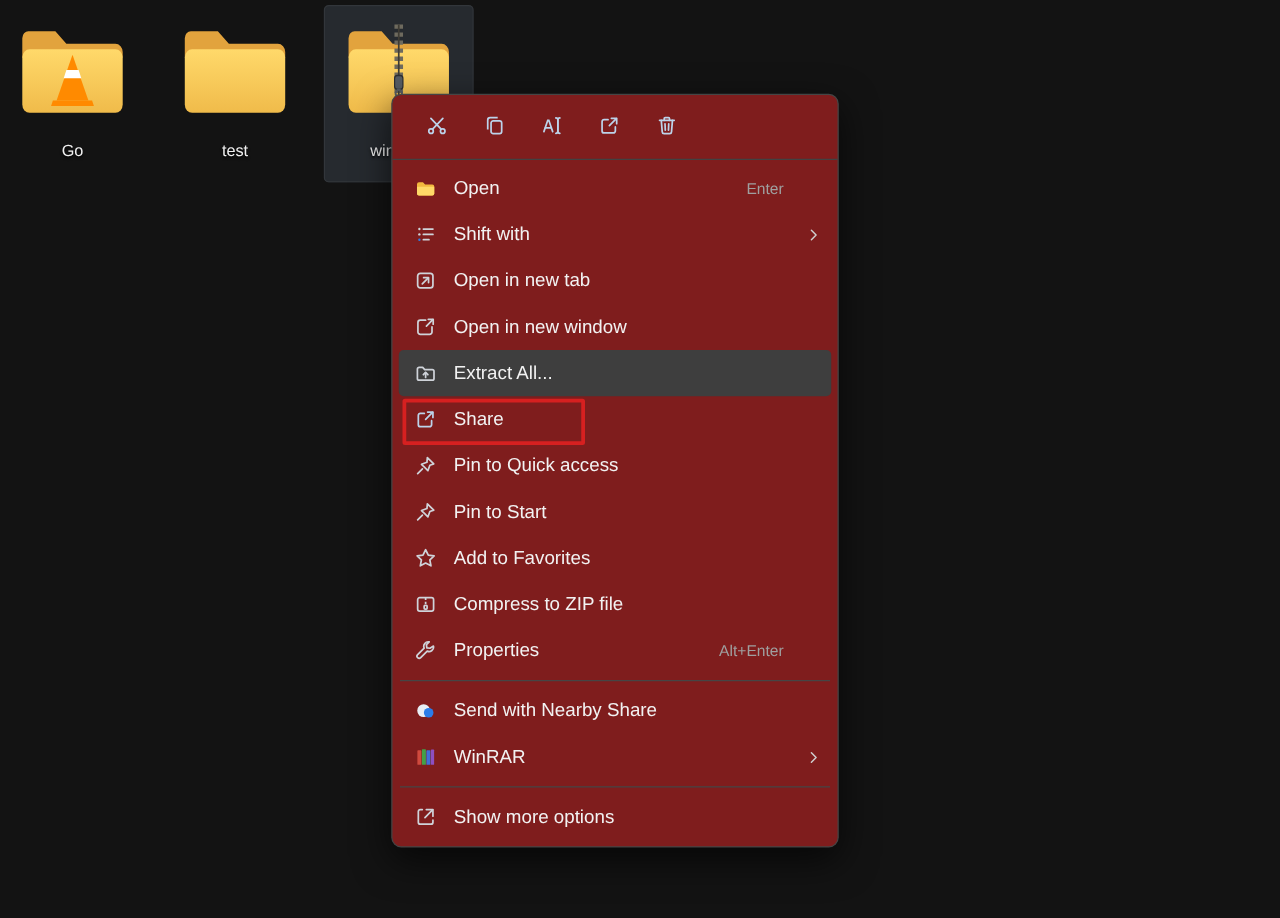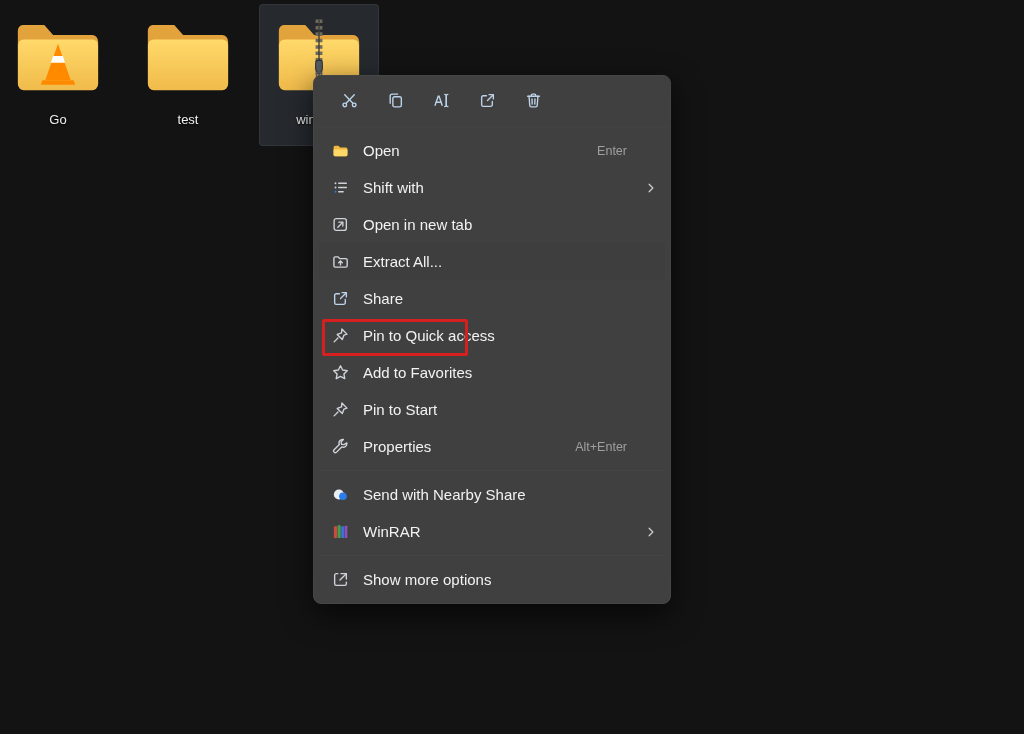--- a/index.html
+++ b/index.html
@@ -71,21 +71,21 @@
             <rect x="8" y="23" width="82" height="46" rx="6" fill="url(#fold-grad)"></rect>
             <line x1="49" y1="5" x2="49" y2="69" stroke="#6e6a5e" stroke-width="7" stroke-dasharray="3.2 2.6"></line>
             <line x1="49" y1="5" x2="49" y2="69" stroke="#3f3c34" stroke-width="1.4"></line>
             <rect x="45.6" y="42" width="6.8" height="10" rx="2.2" fill="#565c63" stroke="#2c2f33"></rect>
             <circle cx="49" cy="55" r="2.6" fill="none" stroke="#565c63" stroke-width="1.6"></circle>
           </svg></div>
         <div class="tile-label">winaero</div>
       </div>
     </div>
 
-  <div class="context-menu" style="background: #404040;">
+  <div class="context-menu" style="background: #7f1d1d;">
     <div class="toolbar">
         <button class="tb-btn">
           <span class="tb-icon"><svg width="17" height="17" viewBox="0 0 16 16" fill="none" stroke="#bcd3ea" stroke-width="1.3" stroke-linecap="round">
               <path d="M3.5 2.5 11.2 10.6"></path>
               <path d="M12.5 2.5 4.8 10.6"></path>
               <circle cx="3.6" cy="12.2" r="1.7"></circle>
               <circle cx="12.4" cy="12.2" r="1.7"></circle>
             </svg></span>
         </button>
         <button class="tb-btn">
@@ -148,20 +148,30 @@
         <div class="menu-item">
           <span class="mi-icon">
             <svg width="17" height="17" viewBox="0 0 16 16" fill="none" stroke="#cfd3d9" stroke-width="1.3" stroke-linecap="round" stroke-linejoin="round">
               <rect x="2" y="2.5" width="11.5" height="11" rx="2"></rect>
               <path d="M5.5 10.5 10 6"></path>
               <path d="M6.5 5.8H10.2V9.5"></path>
             </svg>
           </span>
           <span class="mi-label">Open in new tab</span>
         </div>
+        <div class="menu-item">
+          <span class="mi-icon">
+            <svg width="17" height="17" viewBox="0 0 16 16" fill="none" stroke="#cfd3d9" stroke-width="1.3" stroke-linecap="round" stroke-linejoin="round">
+              <path d="M8 3H4A1.8 1.8 0 0 0 2.2 4.8v7A1.8 1.8 0 0 0 4 13.6h7a1.8 1.8 0 0 0 1.8-1.8V8"></path>
+              <path d="M10 2.3h3.7V6"></path>
+              <path d="M13.4 2.6 8.6 7.4"></path>
+            </svg>
+          </span>
+          <span class="mi-label">Open in new window</span>
+        </div>
         <div class="menu-item highlighted">
           <span class="mi-icon">
             <svg width="17" height="17" viewBox="0 0 16 16" fill="none" stroke="#cfd3d9" stroke-width="1.3" stroke-linecap="round" stroke-linejoin="round">
               <path d="M1.8 5A1.3 1.3 0 0 1 3.1 3.7h2.7l1.5 1.6H13a1.3 1.3 0 0 1 1.3 1.3V12A1.3 1.3 0 0 1 13 13.3H3.1A1.3 1.3 0 0 1 1.8 12Z"></path>
               <path d="M8 11.2V7.6"></path>
               <path d="M6.3 9.2 8 7.5l1.7 1.7"></path>
             </svg>
           </span>
           <span class="mi-label">Extract All...</span>
         </div>
@@ -179,34 +189,44 @@
           <span class="mi-icon">
             <svg width="17" height="17" viewBox="0 0 16 16" fill="none" stroke="#cfd3d9" stroke-width="1.3" stroke-linecap="round" stroke-linejoin="round">
               <path d="M9.3 1.9 14.1 6.7l-2.9 1-1.5 4.1-2.4-2.4-2.4-2.4 4.1-1.5z"></path>
               <path d="M5.6 10.4 2 14"></path>
             </svg>
           </span>
           <span class="mi-label">Pin to Quick access</span>
         </div>
         <div class="menu-item">
           <span class="mi-icon">
+            <svg width="17" height="17" viewBox="0 0 16 16" fill="none" stroke="#cfd3d9" stroke-width="1.3" stroke-linecap="round" stroke-linejoin="round">
+              <path d="M9.3 1.9 14.1 6.7l-2.9 1-1.5 4.1-2.4-2.4-2.4-2.4 4.1-1.5z"></path>
+              <path d="M5.6 10.4 2 14"></path>
+            </svg>
+          </span>
+          <span class="mi-label">Pin to Start</span>
+        </div>
+        <div class="menu-item">
+          <span class="mi-icon">
             <svg width="17" height="17" viewBox="0 0 16 16" fill="none" stroke="#cfd3d9" stroke-width="1.3" stroke-linejoin="round">
               <path d="M8 1.7l2 4 4.4.6-3.2 3.1.8 4.4L8 11.7l-4 2.1.8-4.4L1.6 6.3 6 5.7z"></path>
             </svg>
           </span>
           <span class="mi-label">Add to Favorites</span>
         </div>
         <div class="menu-item">
           <span class="mi-icon">
-            <svg width="17" height="17" viewBox="0 0 16 16" fill="none" stroke="#cfd3d9" stroke-width="1.3" stroke-linecap="round" stroke-linejoin="round">
-              <path d="M9.3 1.9 14.1 6.7l-2.9 1-1.5 4.1-2.4-2.4-2.4-2.4 4.1-1.5z"></path>
-              <path d="M5.6 10.4 2 14"></path>
-            </svg>
-          </span>
-          <span class="mi-label">Pin to Start</span>
+            <svg width="17" height="17" viewBox="0 0 16 16" fill="none" stroke="#cfd3d9" stroke-width="1.3" stroke-linejoin="round">
+              <rect x="2" y="3" width="12" height="10" rx="1.6"></rect>
+              <path d="M8 3v5.8" stroke-dasharray="1.7 1.4"></path>
+              <rect x="6.9" y="8.8" width="2.2" height="2.8" rx="0.6"></rect>
+            </svg>
+          </span>
+          <span class="mi-label">Compress to ZIP file</span>
         </div>
         <div class="menu-item">
           <span class="mi-icon">
             <svg width="17" height="17" viewBox="0 0 16 16" fill="none" stroke="#cfd3d9" stroke-width="1.3" stroke-linecap="round" stroke-linejoin="round">
               <path d="M13.9 4.6a3.4 3.4 0 0 1-4.7 3.8l-4.9 4.9a1.6 1.6 0 0 1-2.3-2.3l4.9-4.9a3.4 3.4 0 0 1 3.8-4.7L8.6 3.5l.3 2.4 2.4.3z"></path>
             </svg>
           </span>
           <span class="mi-label">Properties</span>
           <span class="mi-shortcut">Alt+Enter</span>
         </div>

